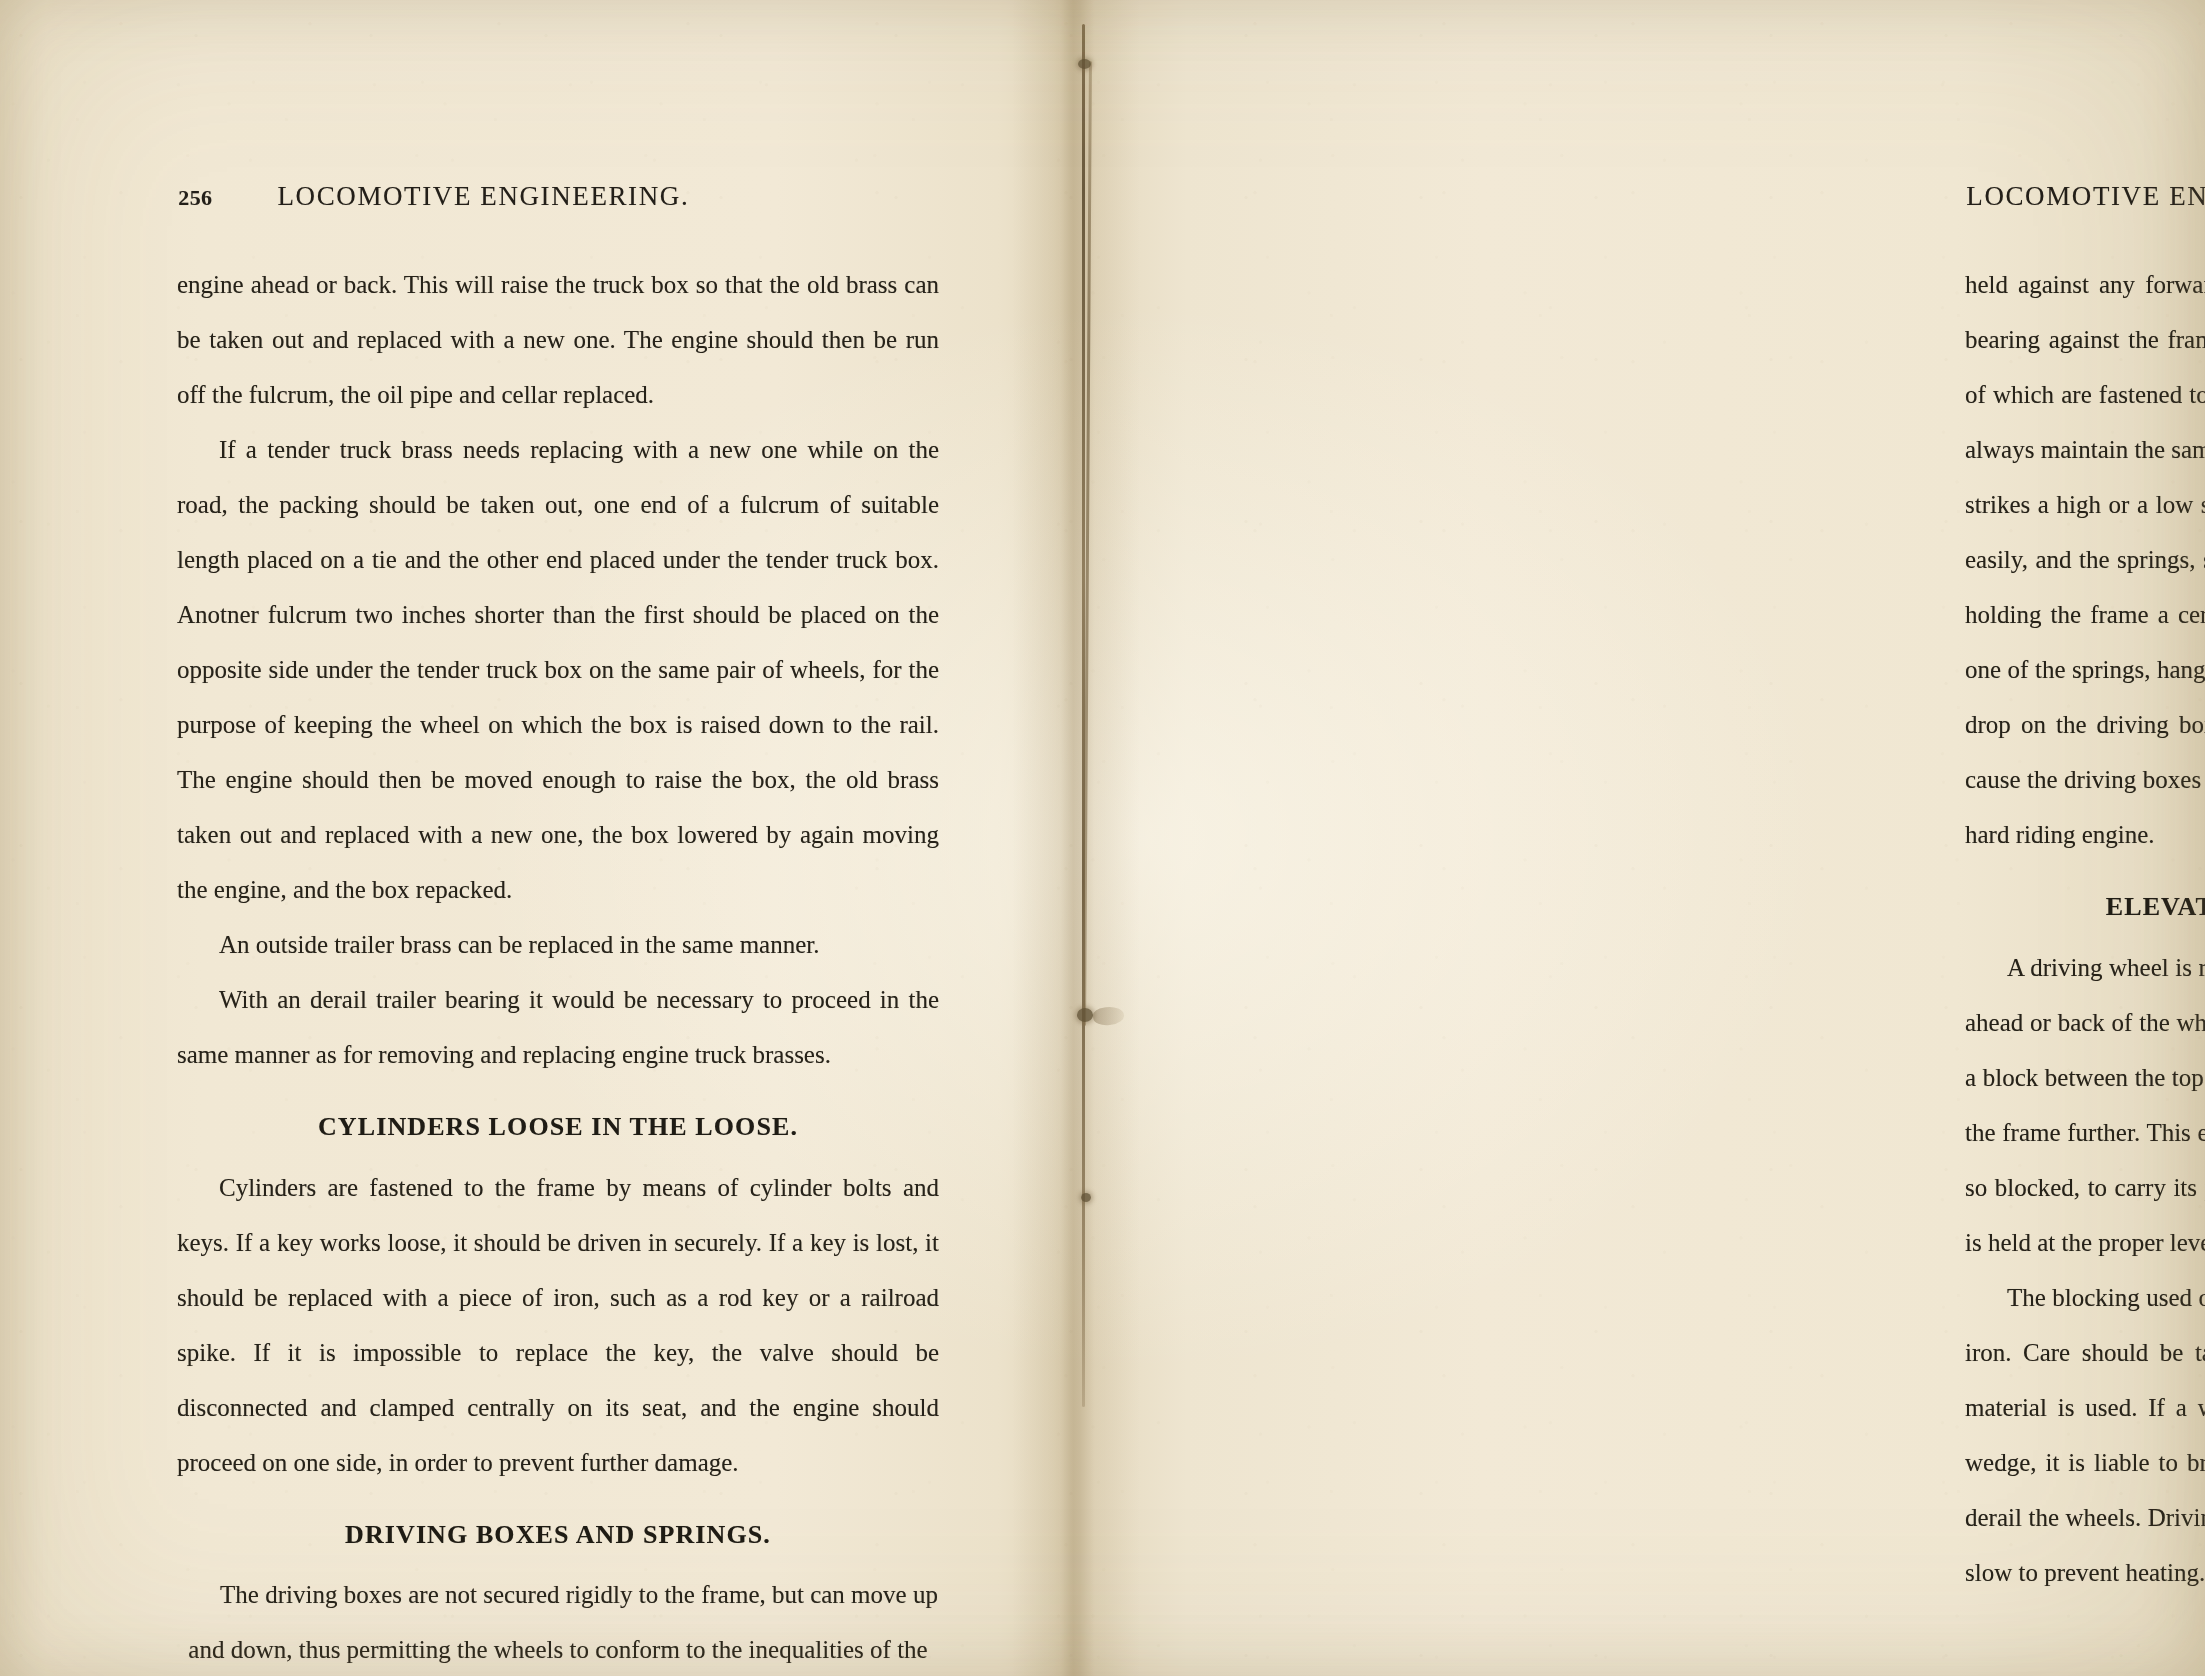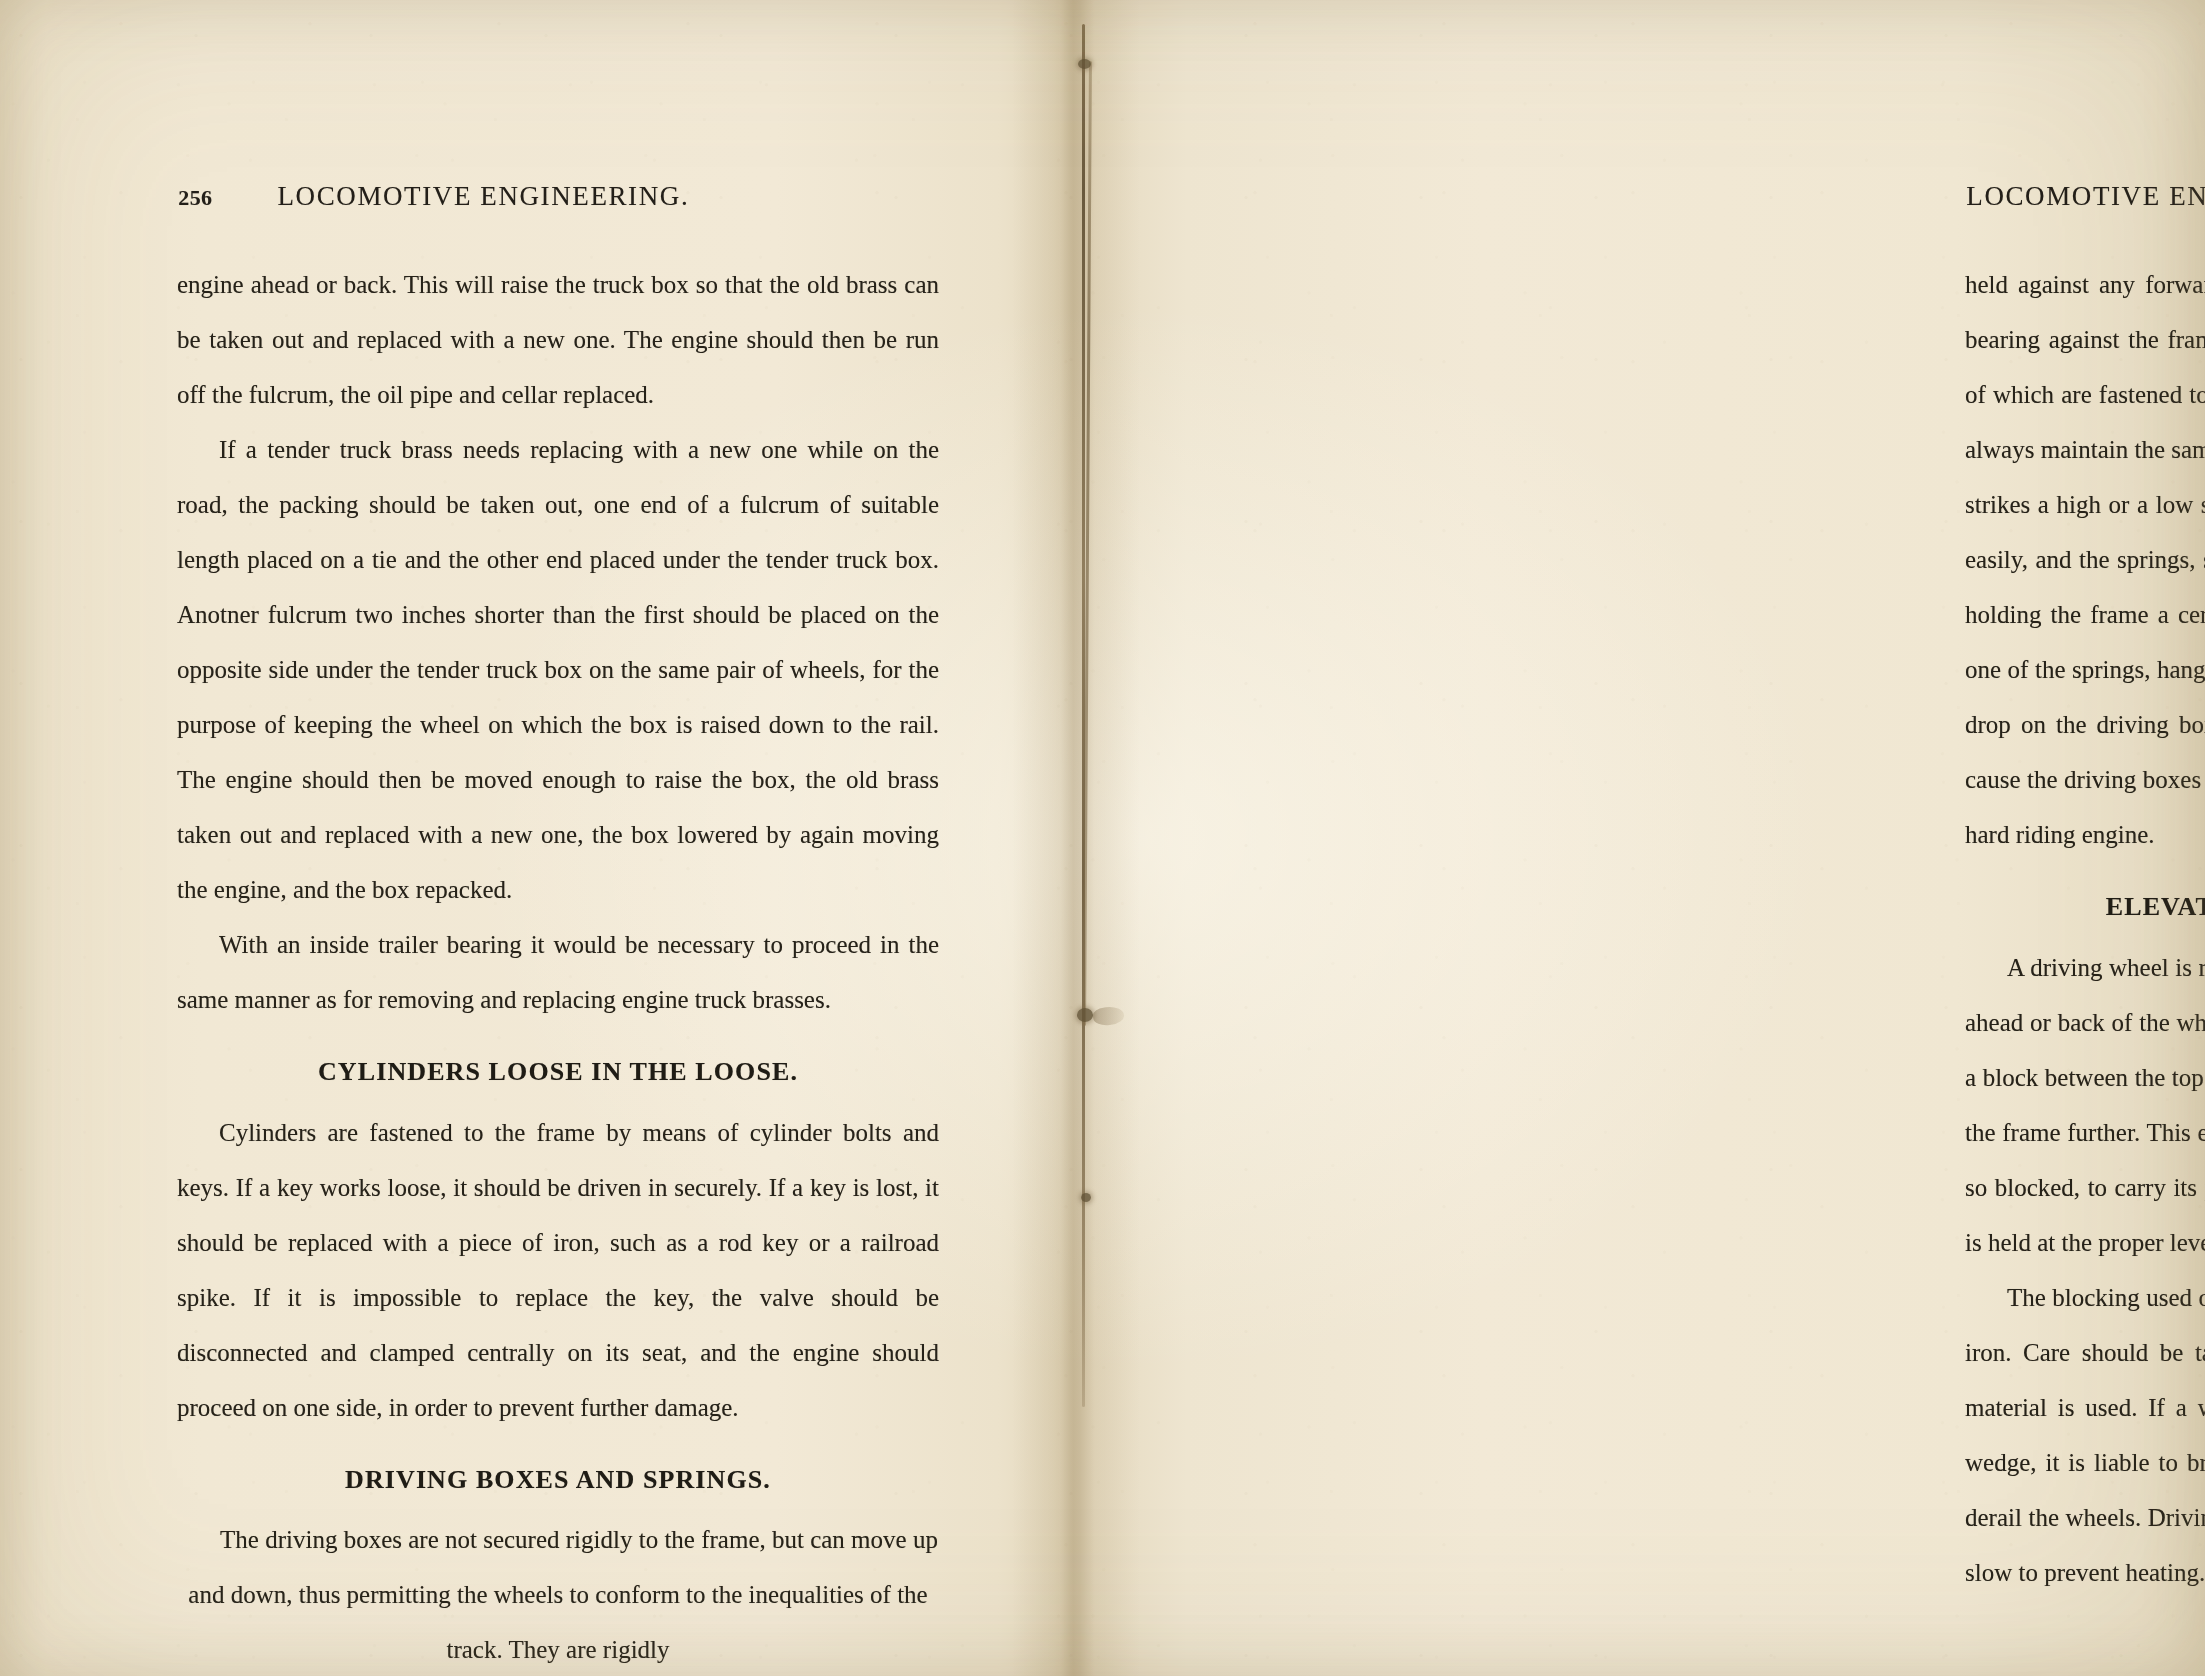--- a/index.html
+++ b/index.html
@@ -191,21 +191,22 @@
     <div class="textblock tb-left">
 
       <div class="runhead rh-left">
         <span class="folio ink-soft">256</span>
         <span class="title ink-soft">LOCOMOTIVE ENGINEERING.</span>
       </div>
 
       <div>
           <p class="para ink-soft flush">engine ahead or back. This will raise the truck box so that the old brass can be taken out and replaced with a new one. The engine should then be run off the fulcrum, the oil pipe and cellar replaced.</p>
           <p class="para ink-soft">If a tender truck brass needs replacing with a new one while on the road, the packing should be taken out, one end of a fulcrum of suitable length placed on a tie and the other end placed under the tender truck box. Anotner fulcrum two inches shorter than the first should be placed on the opposite side under the tender truck box on the same pair of wheels, for the purpose of keeping the wheel on which the box is raised down to the rail. The engine should then be moved enough to raise the box, the old brass taken out and replaced with a new one, the box lowered by again moving the engine, and the box repacked.</p>
-          <p class="para ink-soft">With an inside trailer bearing it would be necessary to proceed in the same manner as for removing and replacing engine truck brasses.</p>
+          <p class="para ink-soft">An outside trailer brass can be replaced in the same manner.</p>
+          <p class="para ink-soft">With an derail trailer bearing it would be necessary to proceed in the same manner as for removing and replacing engine truck brasses.</p>
           <h2 class="section ink-soft">CYLINDERS LOOSE IN THE LOOSE.</h2>
           <p class="para ink-soft">Cylinders are fastened to the frame by means of cylinder bolts and keys. If a key works loose, it should be driven in securely. If a key is lost, it should be replaced with a piece of iron, such as a rod key or a railroad spike. If it is impossible to replace the key, the valve should be disconnected and clamped centrally on its seat, and the engine should proceed on one side, in order to prevent further damage.</p>
           <h2 class="section ink-soft">DRIVING BOXES AND SPRINGS.</h2>
           <p class="para ink-soft last-left">The driving boxes are not secured rigidly to the frame, but can move up and down, thus permitting the wheels to conform to the inequalities of the track. They are rigidly</p>
         </div>
     </div>
   </div>
 
   <div class="page page-right">
     <div class="textblock tb-right">

